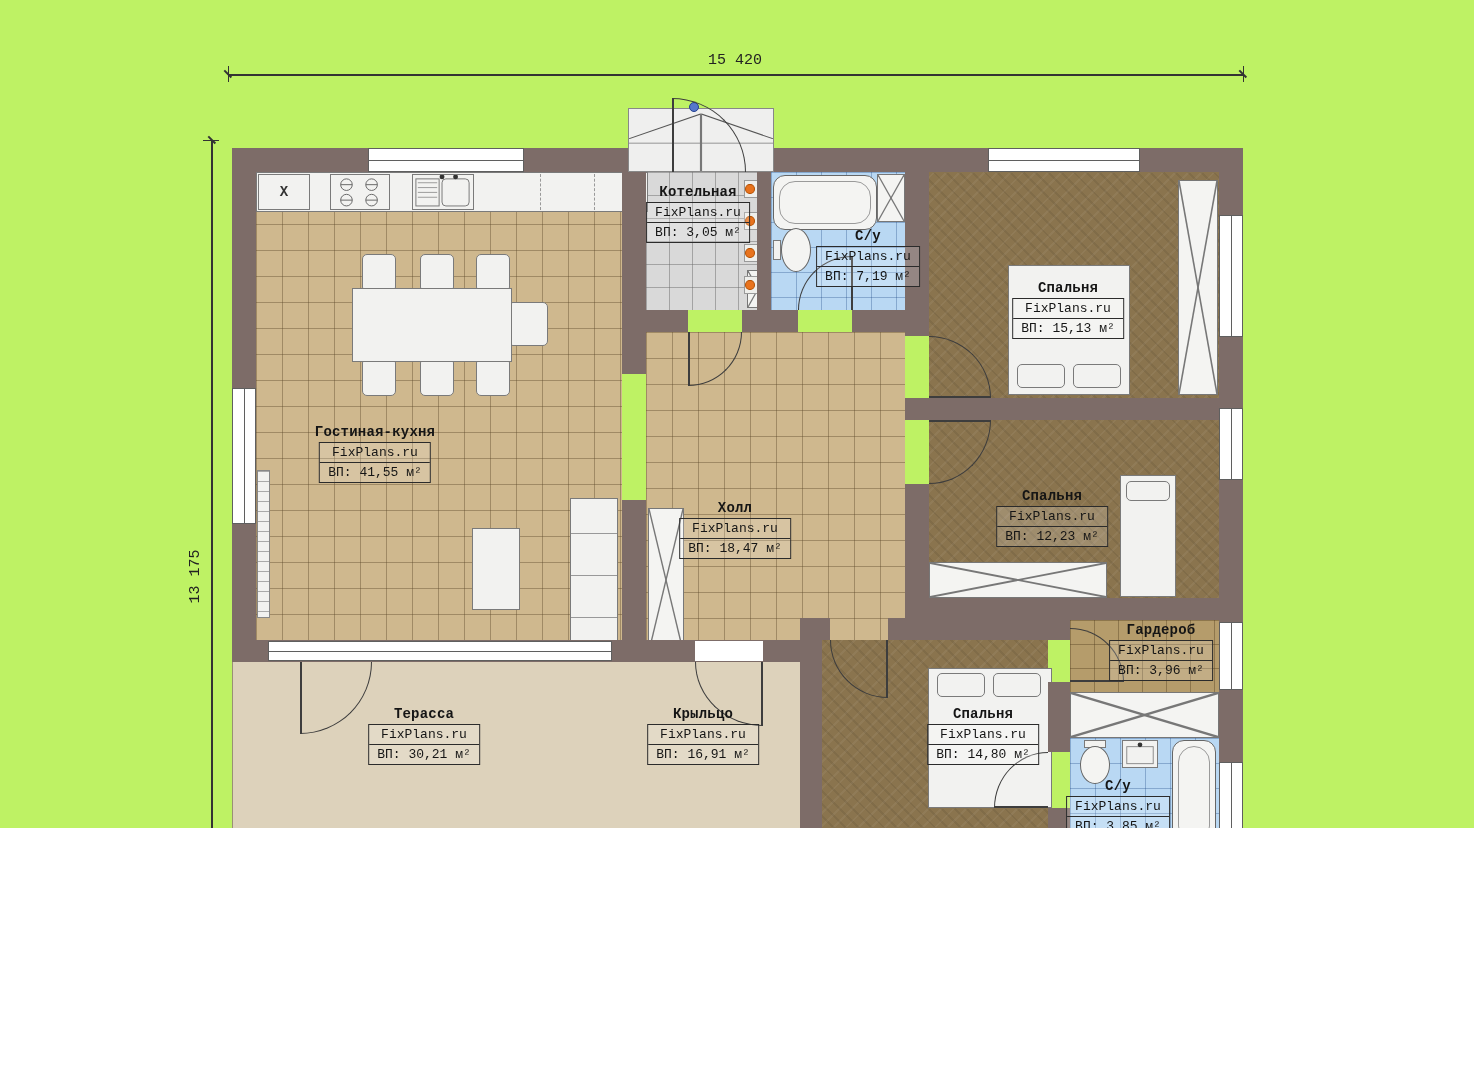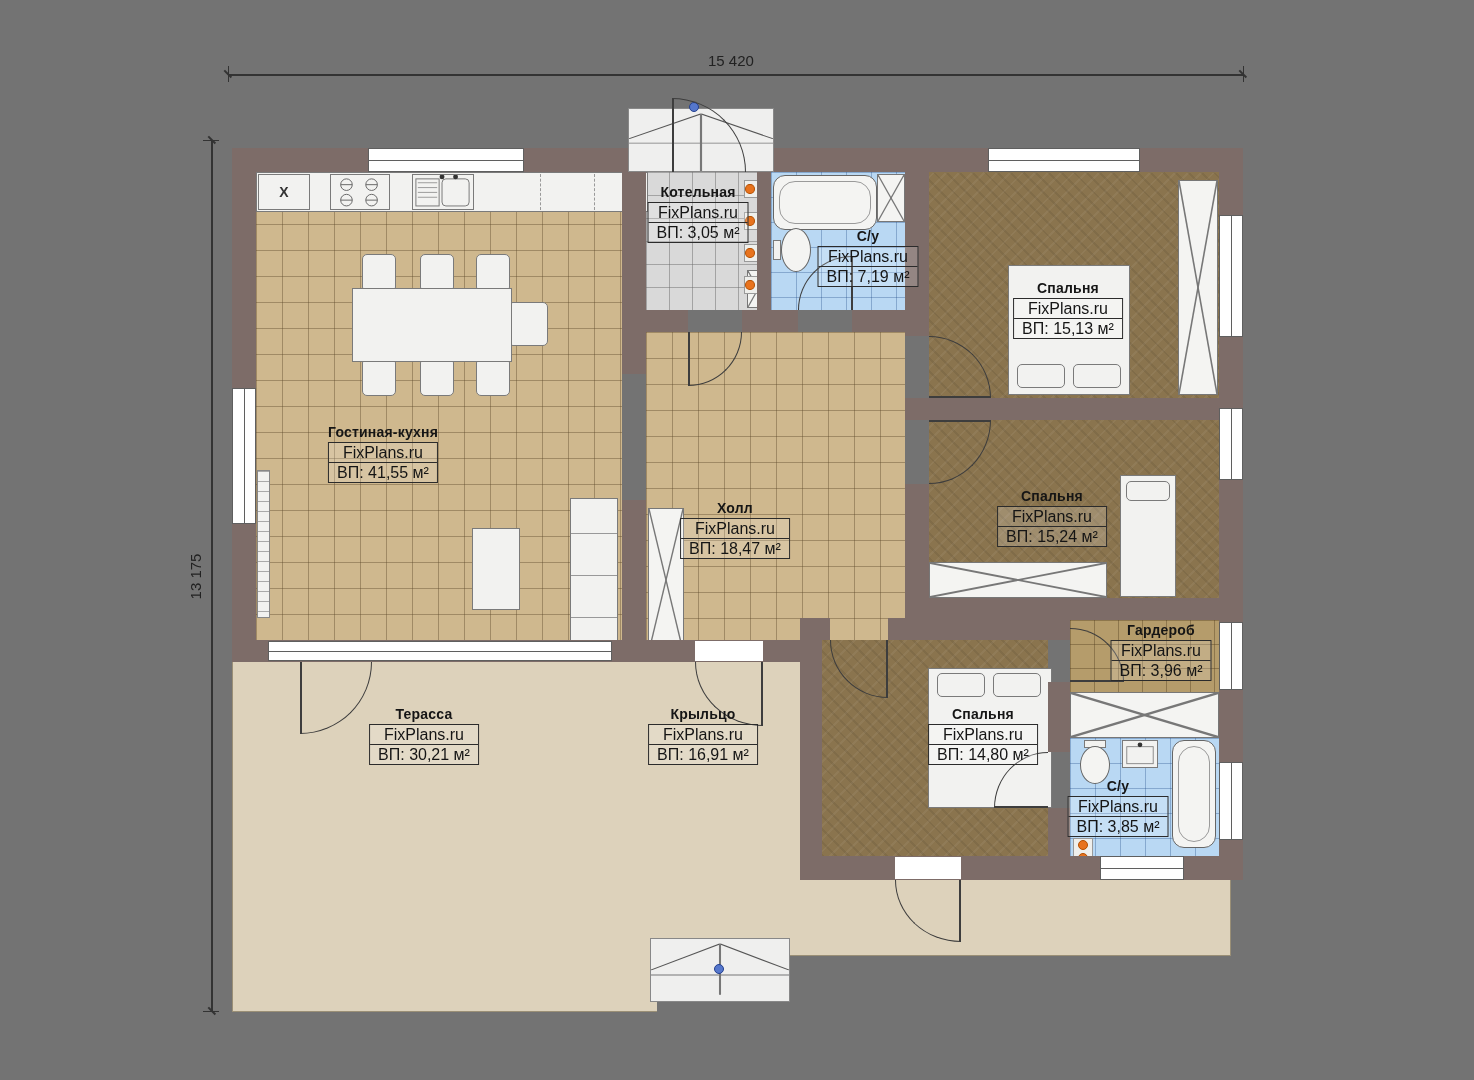--- a/index.html
+++ b/index.html
@@ -1,17 +1,17 @@
 <!DOCTYPE html>
 <html><head>
 <meta charset="utf-8">
 <style>
   html,body{margin:0;padding:0;background:#fff;}
-  .plan{position:relative;width:1474px;height:1080px;background:#737373;
-        font-family:Liberation Sans, sans-serif;overflow:hidden;}
+  .plan{position:relative;width:1474px;height:828px;background:#bef264;
+        font-family:Liberation Mono, monospace;overflow:hidden;}
   .wall{position:absolute;background:#7d6c68;}
   .floor-tan{position:absolute;background-color:#cfb88e;
     background-image:linear-gradient(rgba(90,70,40,.40) 1px,transparent 1px),
                      linear-gradient(90deg,rgba(90,70,40,.40) 1px,transparent 1px);
     background-size:26px 26px;}
   .floor-gray{position:absolute;background-color:#d9d9d9;
     background-image:linear-gradient(rgba(110,110,110,.5) 1px,transparent 1px),
                      linear-gradient(90deg,rgba(110,110,110,.5) 1px,transparent 1px);
     background-size:23px 23px;}
   .floor-blue{position:absolute;background-color:#b9d8f3;
@@ -49,21 +49,21 @@
   .rad{position:absolute;background:#efefec;border:1px solid #9a9a9a;box-sizing:border-box;
        display:flex;align-items:center;justify-content:center;gap:3px;}
   .rad.v{flex-direction:column;}
   .rad i{width:8px;height:8px;border-radius:50%;background:#e8731e;border:1px solid #b34f00;display:block;}
   .steps{position:absolute;background:#efefee;border:1px solid #888;box-sizing:border-box;}
   .steps svg{width:100%;height:100%;display:block;}
   .dot{position:absolute;width:8px;height:8px;border-radius:50%;background:#5577cc;border:1px solid #24408f;}
   .rlabel{position:absolute;transform:translateX(-50%);text-align:center;color:#151515;white-space:nowrap;z-index:30;}
   .rname{font-size:14px;font-weight:bold;margin-bottom:2px;letter-spacing:.2px;}
   .rbox{border:1px solid #2b2b2b;display:inline-block;background:rgba(255,255,255,.18);}
-  .rbox .row{padding:1px 8px;font-size:16px;line-height:17px;}
+  .rbox .row{padding:1px 8px;font-size:13px;line-height:17px;}
   .rbox .row + .row{border-top:1px solid #2b2b2b;}
   .dimline{position:absolute;background:#333;}
   .dimtick{position:absolute;width:10px;height:1.5px;background:#333;}
   .dimlabel{position:absolute;color:#222;font-size:15px;}
   .edge{position:absolute;background:#9a8f76;}
   .shelf{position:absolute;background:#f2f2f0;border:1px solid #888;box-sizing:border-box;
     background-image:repeating-linear-gradient(#aaa 0 1px,transparent 1px 10px);}
   .cabmark{position:absolute;display:flex;align-items:center;justify-content:center;
     font-size:14px;font-weight:bold;color:#333;}
   .counter-div{position:absolute;border-left:1px dashed #999;}
@@ -343,34 +343,34 @@
   <div class="rlabel" style="left:868px;top:228px;">
     <div class="rname">С/у</div>
     <div class="rbox"><div class="row">FixPlans.ru</div>
       <div class="row">ВП: 7,19 м²</div></div>
   </div>
   <div class="rlabel" style="left:1068px;top:280px;">
     <div class="rname">Спальня</div>
     <div class="rbox"><div class="row">FixPlans.ru</div>
       <div class="row">ВП: 15,13 м²</div></div>
   </div>
-  <div class="rlabel" style="left:375px;top:424px;margin-left:8px;">
+  <div class="rlabel" style="left:375px;top:424px;">
     <div class="rname">Гостиная-кухня</div>
     <div class="rbox"><div class="row">FixPlans.ru</div>
       <div class="row">ВП: 41,55 м²</div></div>
   </div>
   <div class="rlabel" style="left:735px;top:500px;">
     <div class="rname">Холл</div>
     <div class="rbox"><div class="row">FixPlans.ru</div>
       <div class="row">ВП: 18,47 м²</div></div>
   </div>
   <div class="rlabel" style="left:1052px;top:488px;">
     <div class="rname">Спальня</div>
     <div class="rbox"><div class="row">FixPlans.ru</div>
-      <div class="row">ВП: 15,24 м²</div></div>
+      <div class="row">ВП: 12,23 м²</div></div>
   </div>
   <div class="rlabel" style="left:1137px;top:622px;margin-left:24px;">
     <div class="rname">Гардероб</div>
     <div class="rbox"><div class="row">FixPlans.ru</div>
       <div class="row">ВП: 3,96 м²</div></div>
   </div>
   <div class="rlabel" style="left:983px;top:706px;">
     <div class="rname">Спальня</div>
     <div class="rbox"><div class="row">FixPlans.ru</div>
       <div class="row">ВП: 14,80 м²</div></div>

